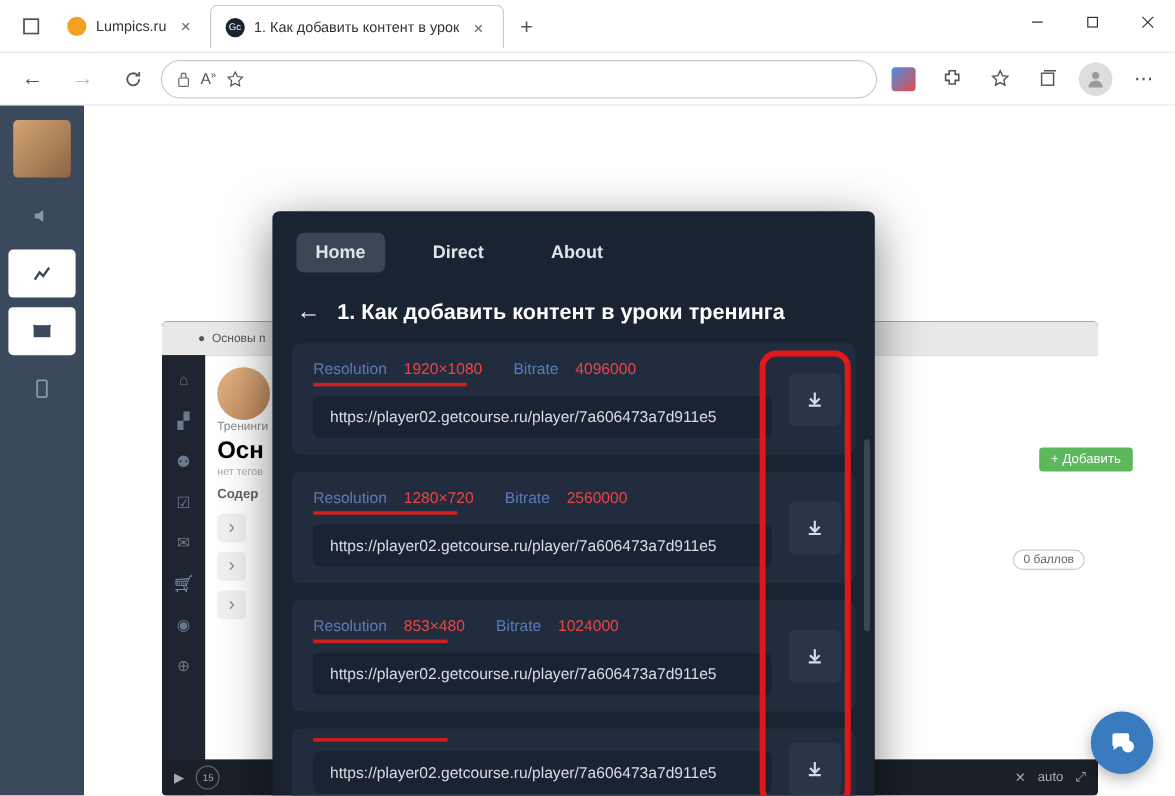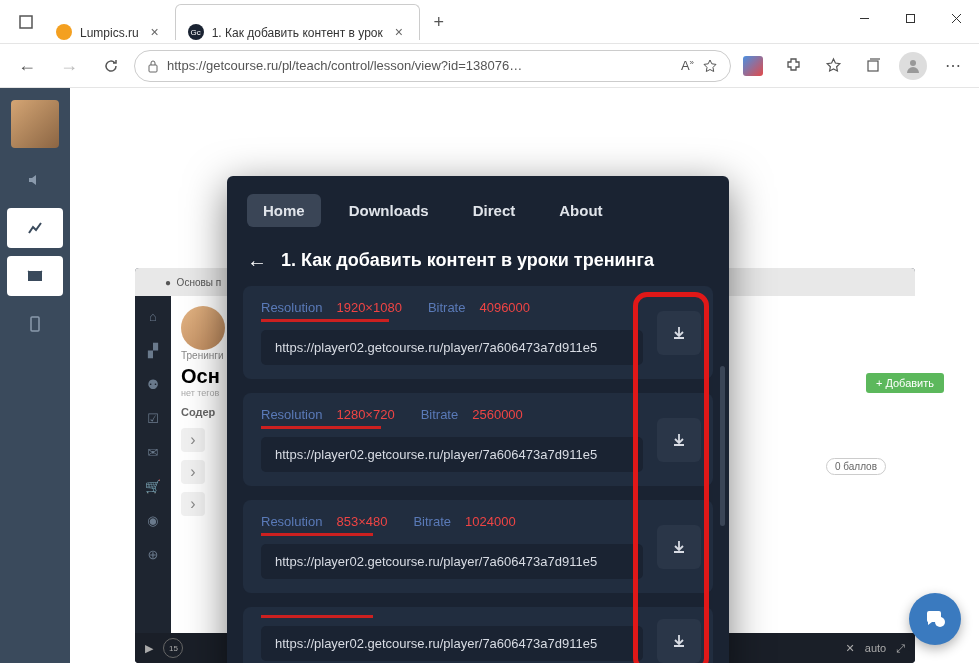--- a/index.html
+++ b/index.html
@@ -1,20 +1,20 @@
 <!DOCTYPE html>
 <html><head>
 <meta charset="utf-8">
 <style>
 *{margin:0;padding:0;box-sizing:border-box;font-family:"Segoe UI",Arial,sans-serif}
 body{width:979px;height:663px;background:#fff;overflow:hidden;position:relative}
 .titlebar{height:44px;background:#fff;display:flex;align-items:flex-start;border-bottom:1px solid #e5e5e5}
 .tab-bar{display:flex;align-items:center;height:44px;padding-left:8px}
 .tab-sq{width:36px;height:36px;display:flex;align-items:center;justify-content:center;color:#555}
-.tab{height:36px;display:flex;align-items:flex-end;padding:0 12px;gap:8px;border-radius:6px 6px 0 0;max-width:250px;font-size:12px;color:#333;cursor:pointer}
+.tab{height:36px;display:flex;align-items:center;padding:0 12px;gap:8px;border-radius:6px 6px 0 0;max-width:250px;font-size:12px;color:#333;cursor:pointer}
 .tab.active{background:#fff;border:1px solid #ccc;border-bottom:none}
 .tab.inactive{background:transparent}
 .tab-icon{width:16px;height:16px;border-radius:50%;flex-shrink:0}
 .tab-icon.lumpics{background:#f4a020}
 .tab-icon.gc{background:#1a2332;color:#fff;display:flex;align-items:center;justify-content:center;font-size:8px;font-weight:normal}
 .tab-title{white-space:nowrap;overflow:hidden;text-overflow:ellipsis;flex:1}
 .tab-close{width:16px;height:16px;display:flex;align-items:center;justify-content:center;font-size:14px;color:#666}
 .newtab{width:30px;height:30px;display:flex;align-items:center;justify-content:center;font-size:18px;color:#555;margin-left:4px}
 .wincontrols{margin-left:auto;display:flex}
 .winbtn{width:46px;height:36px;display:flex;align-items:center;justify-content:center;color:#333;font-size:12px}
@@ -34,24 +34,24 @@
 .sb-item.active{background:#fff;color:#3a4a5c}
 .page-bg{position:absolute;left:70px;top:0;right:0;height:575px;background:#fff}
 .video-frame{position:absolute;left:135px;top:180px;width:780px;height:395px;background:#2a3240;border-radius:4px;overflow:hidden}
 .vf-top{height:28px;background:#e8e8e8;display:flex;align-items:center;padding:0 10px;font-size:10px;color:#555}
 .vf-left{position:absolute;left:0;top:28px;width:36px;bottom:0;background:#1e2530}
 .vf-icon{width:28px;height:28px;margin:6px auto;display:flex;align-items:center;justify-content:center;color:#6a7a8c;font-size:13px}
 .vf-content{position:absolute;left:36px;top:28px;right:0;bottom:30px;background:#fff;padding:10px}
 .vf-av{width:44px;height:44px;border-radius:50%;background:linear-gradient(135deg,#e4b584,#b8855a);float:left;margin-right:10px}
 .vf-controls{position:absolute;bottom:0;left:0;right:0;height:30px;background:#1a1f28;display:flex;align-items:center;padding:0 10px;gap:10px;color:#aaa;font-size:11px}
 .addbtn{position:absolute;right:35px;top:285px;padding:4px 10px;background:#5cb85c;color:#fff;font-size:11px;border-radius:3px}
-.balloon{position:absolute;right:93px;top:370px;padding:2px 8px;background:#fff;border:1px solid #ccc;border-radius:10px;font-size:10px;color:#666}
+.balloon{position:absolute;right:75px;top:370px;padding:2px 8px;background:#fff;border:1px solid #ccc;border-radius:10px;font-size:10px;color:#666}
 
 .popup{position:absolute;left:227px;top:88px;width:502px;height:512px;background:#1a2332;border-radius:6px;box-shadow:0 10px 40px rgba(0,0,0,0.5);z-index:10;overflow:hidden}
-.popup-nav{display:flex;padding:18px 20px 12px;gap:12px}
+.popup-nav{display:flex;padding:18px 20px 12px;gap:24px}
 .pnav-item{padding:8px 16px;color:#e0e4ea;font-size:15px;font-weight:600;border-radius:6px;cursor:pointer}
 .pnav-item.active{background:#3a4556}
 .popup-header{display:flex;align-items:center;padding:10px 20px 14px;gap:14px}
 .back-btn{color:#fff;font-size:20px;cursor:pointer}
 .popup-title{color:#fff;font-size:18px;font-weight:700}
 .items-wrap{padding:0 16px;position:relative}
 .res-item{background:#212d3f;border-radius:8px;margin-bottom:14px;padding:14px 70px 14px 18px;position:relative}
 .res-meta{display:flex;gap:26px;margin-bottom:10px;font-size:13px}
 .meta-lbl{color:#5a7ab8}
 .meta-val{color:#ef4444;margin-left:14px}
@@ -113,21 +113,20 @@
         <path d="M13 8a5 5 0 1 1-1.5-3.5M13 2v3h-3" fill="none" stroke="currentColor" stroke-width="1.5"></path>
       </svg>
   </div>
   <div class="urlbar">
     <span class="lock-icon">
         <svg width="12" height="14" viewBox="0 0 12 14">
           <rect x="2" y="6" width="8" height="7" rx="1" fill="none" stroke="currentColor"></rect>
           <path d="M4 6V4a2 2 0 0 1 4 0v2" fill="none" stroke="currentColor"></path>
         </svg>
       </span>
-    <span class="url-text">https://getcourse.ru/pl/teach/control/lesson/view?id=138076…</span>
     <span style="font-size:13px">A<sup style="font-size:8px">»</sup></span>
     <span>
         <svg width="16" height="16" viewBox="0 0 16 16">
           <path d="M8 2l1.8 3.8 4.2.6-3 3 .7 4.1L8 11.5l-3.7 2 .7-4.1-3-3 4.2-.6z" fill="none" stroke="currentColor"></path>
         </svg>
       </span>
   </div>
   <div class="tb-icon">
       <div class="ext-icon"></div>
     </div>
@@ -221,21 +220,20 @@
       <span>⤢</span>
     </div>
   </div>
 
   <div class="addbtn">+ Добавить</div>
   <div class="balloon">0 баллов</div>
 
   <div class="popup">
     <div class="popup-nav">
       <div class="pnav-item active">Home</div>
-      <div class="pnav-item">Downloads</div>
       <div class="pnav-item">Direct</div>
       <div class="pnav-item">About</div>
     </div>
     <div class="popup-header">
       <span class="back-btn">←</span>
       <span class="popup-title">1. Как добавить контент в уроки тренинга</span>
     </div>
     <div class="items-wrap">
       <div class="scroll-ind"></div>
       <div class="red-box"></div>

